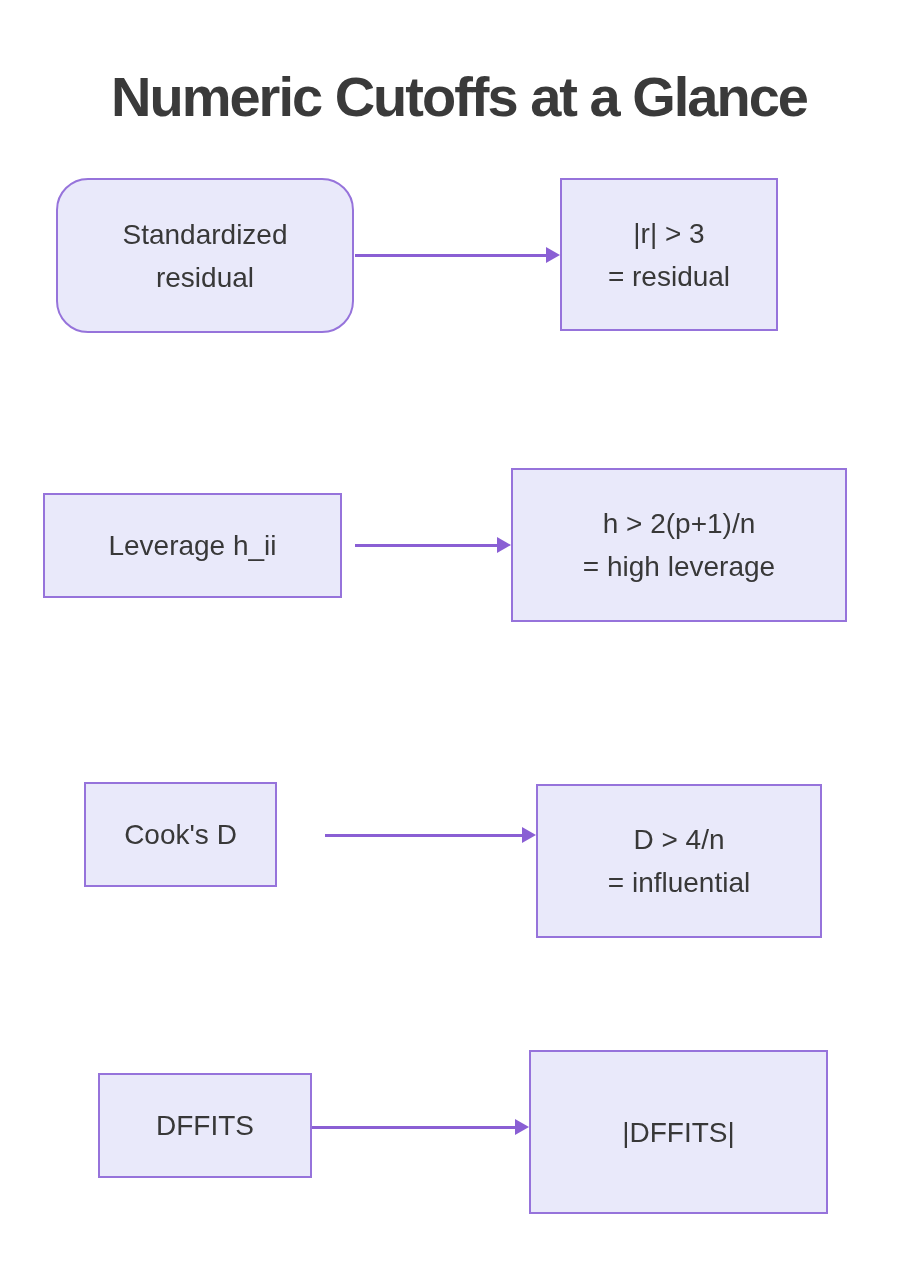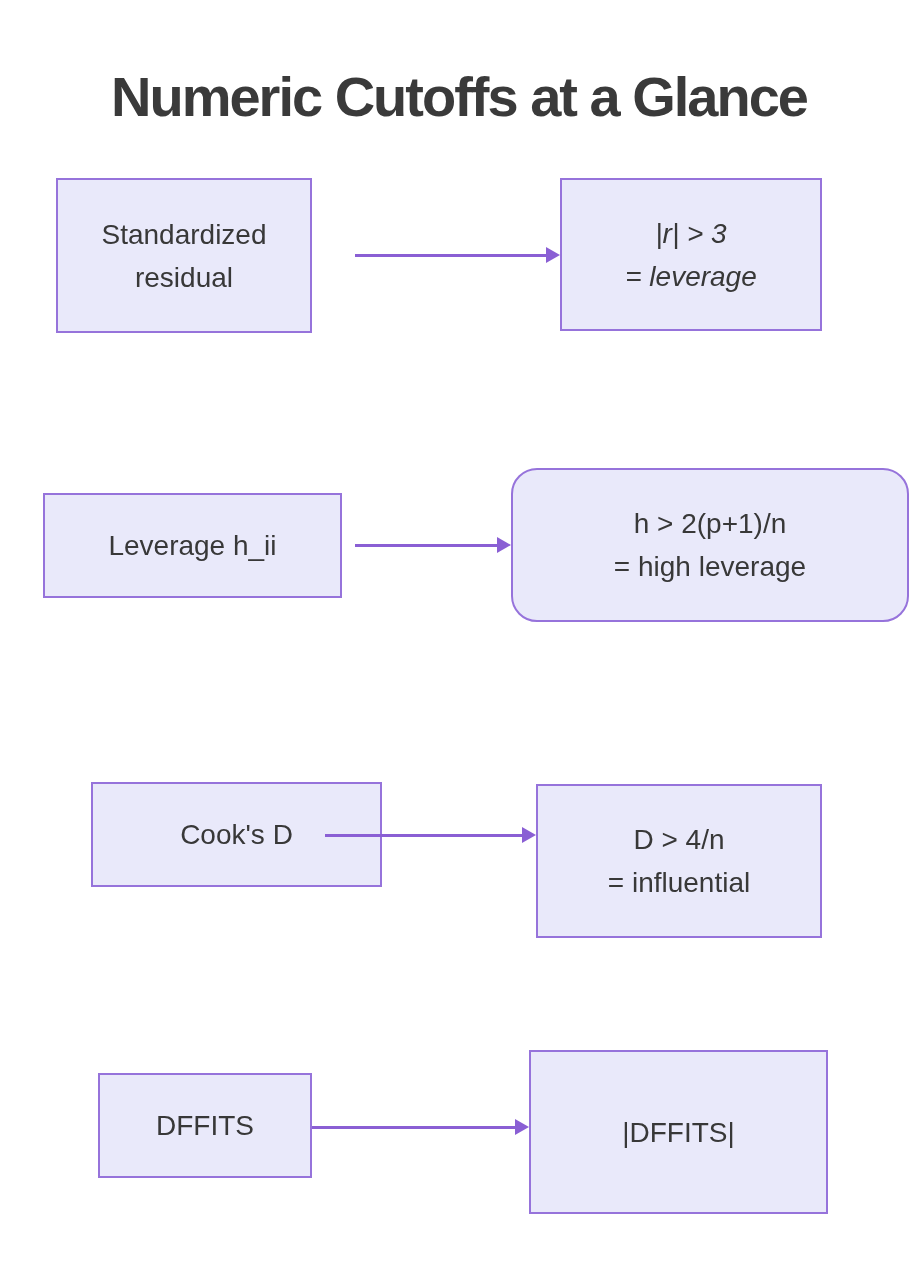--- a/index.html
+++ b/index.html
@@ -64,31 +64,31 @@
     top: 50%;
     transform: translateY(-50%);
     width: 0;
     height: 0;
     border-left: 14px solid var(--arrow);
     border-top: 8px solid transparent;
     border-bottom: 8px solid transparent;
   }
 
   
-  .n-r1-left  { left: 56px;  top: 178px;  width: 256px; height: 155px; }
+  .n-r1-left  { left: 56px;  top: 178px;  width: 298px; height: 155px; border-radius: 32px; }
   .a-r1       { left: 355px; top: 255px;  width: 191px; }
-  .n-r1-right { left: 560px; top: 178px;  width: 262px; height: 153px; font-style: italic; }
+  .n-r1-right { left: 560px; top: 178px;  width: 218px; height: 153px; }
 
   
   .n-r2-left  { left: 43px;  top: 493px;  width: 299px; height: 105px; }
   .a-r2       { left: 355px; top: 545px;  width: 142px; }
-  .n-r2-right { left: 511px; top: 468px;  width: 398px; height: 154px; border-radius: 26px; }
+  .n-r2-right { left: 511px; top: 468px;  width: 336px; height: 154px; }
 
   
-  .n-r3-left  { left: 84px;  top: 782px;  width: 291px; height: 105px; margin-left: 7px; }
+  .n-r3-left  { left: 84px;  top: 782px;  width: 193px; height: 105px; }
   .a-r3       { left: 325px; top: 835px;  width: 197px; }
   .n-r3-right { left: 536px; top: 759px;  width: 286px; height: 154px; margin-top: 25px; }
 
   
   .n-r4-left  { left: 98px;  top: 1073px; width: 214px; height: 105px; align-items: center; }
   .a-r4       { left: 312px; top: 1127px; width: 203px; }
   .n-r4-right { left: 529px; top: 1050px; width: 299px; height: 164px; }
 </style>
 </head>
 <body>
@@ -97,21 +97,21 @@
 
   <h1 class="title">Numeric Cutoffs at a Glance</h1>
 
   <div class="node n-r1-left">
     <span class="line">Standardized</span>
     <span class="line">residual</span>
   </div>
   <div class="arrow a-r1"></div>
   <div class="node n-r1-right">
     <span class="line">|r| &gt; 3</span>
-    <span class="line">= leverage</span>
+    <span class="line">= residual</span>
   </div>
 
   <div class="node n-r2-left">
     <span class="line">Leverage h_ii</span>
   </div>
   <div class="arrow a-r2"></div>
   <div class="node n-r2-right">
     <span class="line">h &gt; 2(p+1)/n</span>
     <span class="line">= high leverage</span>
   </div>

